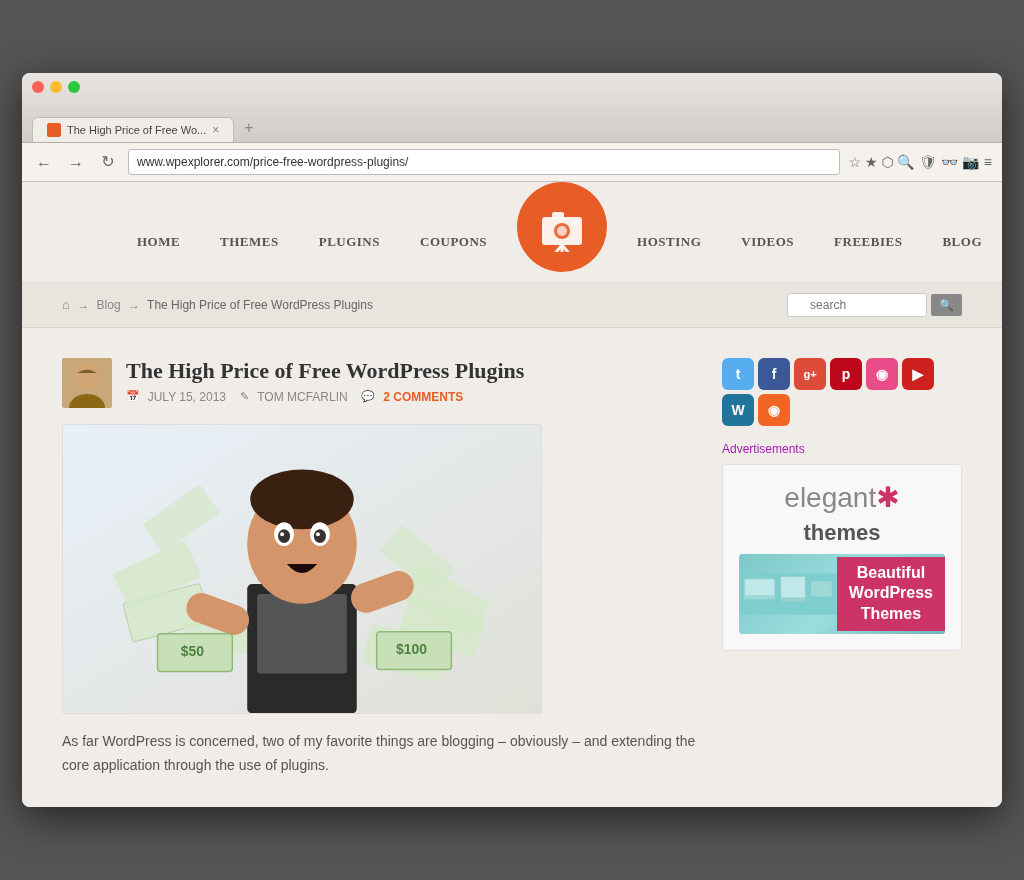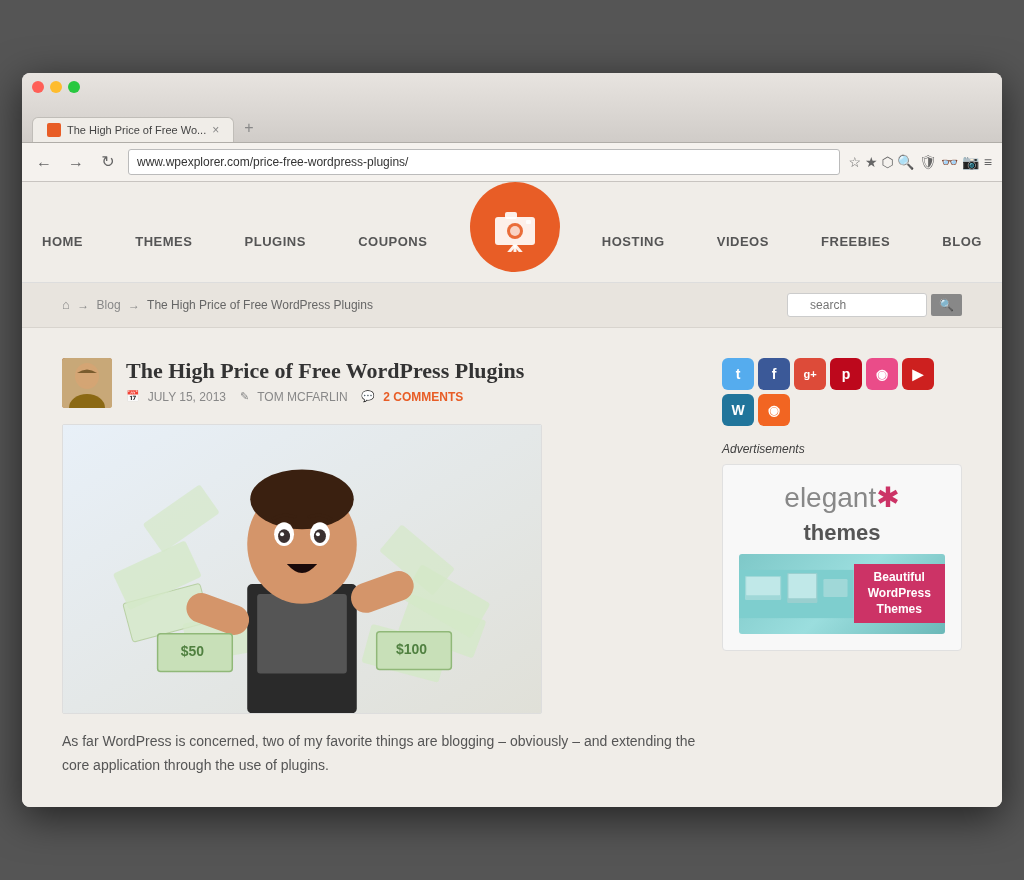--- a/index.html
+++ b/index.html
@@ -133,24 +133,25 @@
       width: 90px; height: 90px;
       background: #e85d26;
       border-radius: 50%;
       margin: 0 auto 10px;
       display: flex; align-items: center; justify-content: center;
       position: relative;
     }
 
     .site-nav {
       display: flex;
-      justify-content: space-between;
+      justify-content: flex-end;
       align-items: center;
       gap: 0;
       padding: 10px 0;
+      font-family: Liberation Serif, serif;
     }
 
     .nav-item {
       padding: 8px 20px;
       font-size: 13px;
       font-weight: bold;
       color: #555;
       letter-spacing: 0.5px;
       text-transform: uppercase;
       cursor: pointer;
@@ -371,23 +372,22 @@
       cursor: pointer;
       font-weight: bold;
     }
 
     .ads-section {
       margin-top: 4px;
     }
 
     .ads-label {
       font-size: 12px;
-      color: #404040;
+      color: #a21caf;
       margin-bottom: 8px;
-      font-style: italic;
     }
 
     .elegant-themes-ad {
       background: #f8f8f8;
       border: 1px solid #e0e0e0;
       border-radius: 4px;
       padding: 16px;
       text-align: center;
     }
 
@@ -415,21 +415,21 @@
       border-radius: 3px;
       position: relative;
       overflow: hidden;
       display: flex; align-items: center; justify-content: center;
     }
 
     .et-preview-text {
       background: #cc3366;
       color: white;
       padding: 6px 12px;
-      font-size: 12px;
+      font-size: 16px;
       font-weight: bold;
       text-align: center;
       line-height: 1.3;
     }
 
     .breadcrumb-home { color: #888; font-size: 13px; }
     .breadcrumb-sep { color: #888; margin: 0 4px; }
     .breadcrumb-link { color: #888; text-decoration: none; }
   </style>
 </head>

